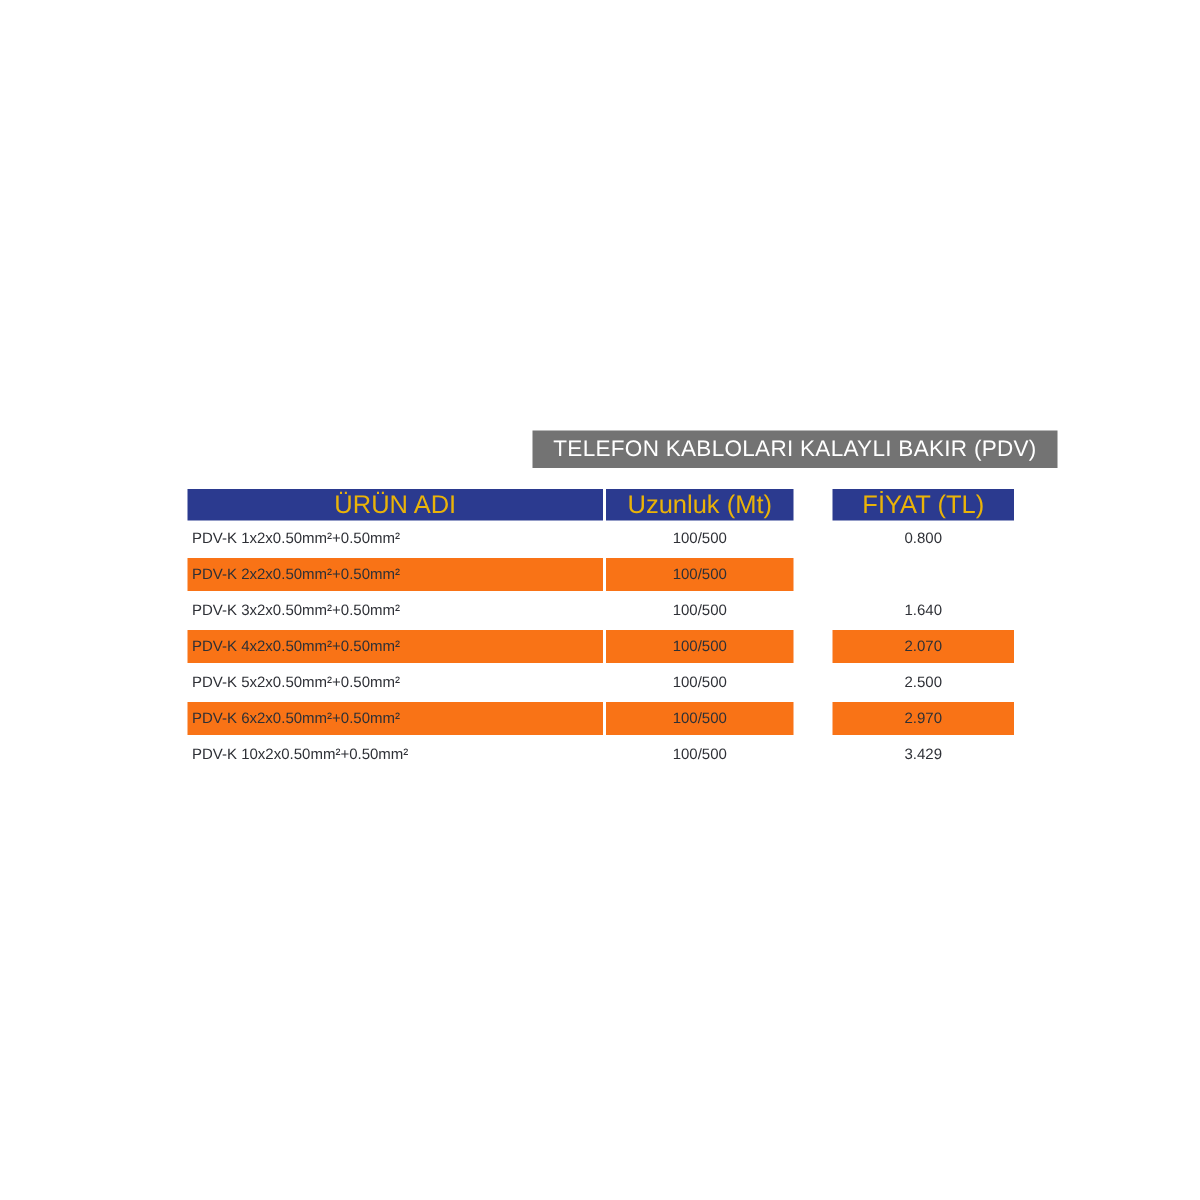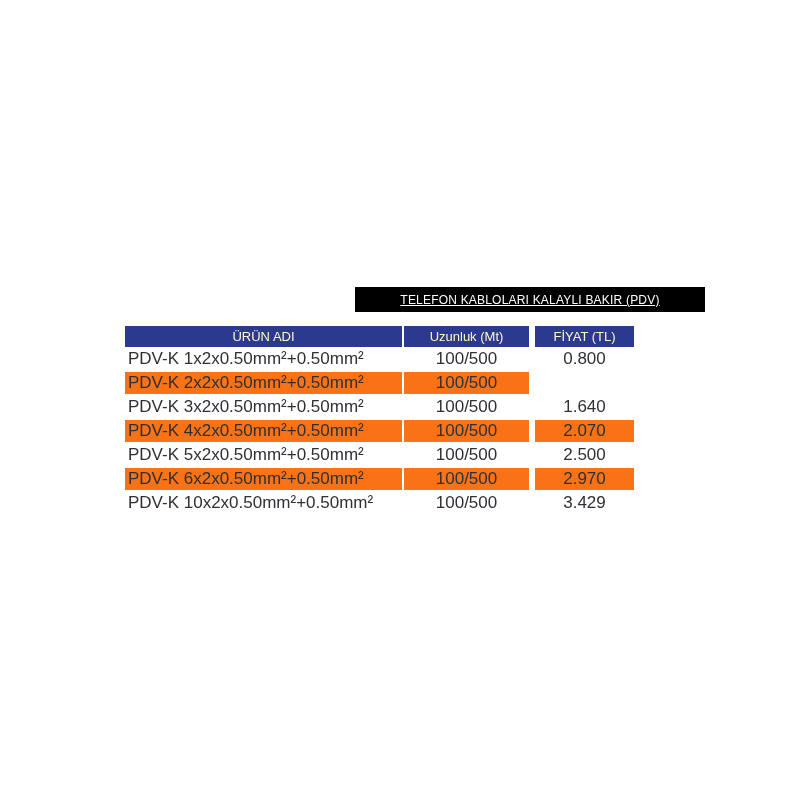--- a/index.html
+++ b/index.html
@@ -13,71 +13,70 @@
     position: relative;
     font-family: "Liberation Sans", sans-serif;
     overflow: hidden;
   }
   .title-bar {
     position: absolute;
     left: 355px;
     top: 287px;
     width: 350px;
     height: 25px;
-    background: #000000;
+    background: #737373;
     color: #ffffff;
     display: flex;
     align-items: center;
     justify-content: center;
-    font-size: 12px;
+    font-size: 15px;
     letter-spacing: 0.2px;
     white-space: nowrap;
-    text-decoration: underline;
   }
   .price-table {
     position: absolute;
     left: 125px;
     top: 326px;
   }
   .row {
     display: flex;
     height: 22px;
     margin-bottom: 2px;
   }
   .row.header {
     height: 21px;
     margin-bottom: 1px;
   }
   .cell {
     display: flex;
     align-items: center;
     box-sizing: border-box;
-    font-size: 17px;
+    font-size: 10px;
     color: #2e3036;
     white-space: nowrap;
   }
   .cell.name {
     width: 277px;
     padding-left: 3px;
   }
   .cell.len {
     width: 125px;
     margin-left: 2px;
     justify-content: center;
   }
   .cell.price {
-    width: 99px;
-    margin-left: 6px;
+    width: 121px;
+    margin-left: 26px;
     justify-content: center;
     text-align: center;
   }
   .row.header .cell {
     background: #2b3a8f;
-    color: #fef9c3;
-    font-size: 13px;
+    color: #eab308;
+    font-size: 17px;
     justify-content: center;
     padding-left: 0;
   }
   .row.striped .cell {
     background: #f97316;
   }
 </style>
 </head>
 <body>
 

